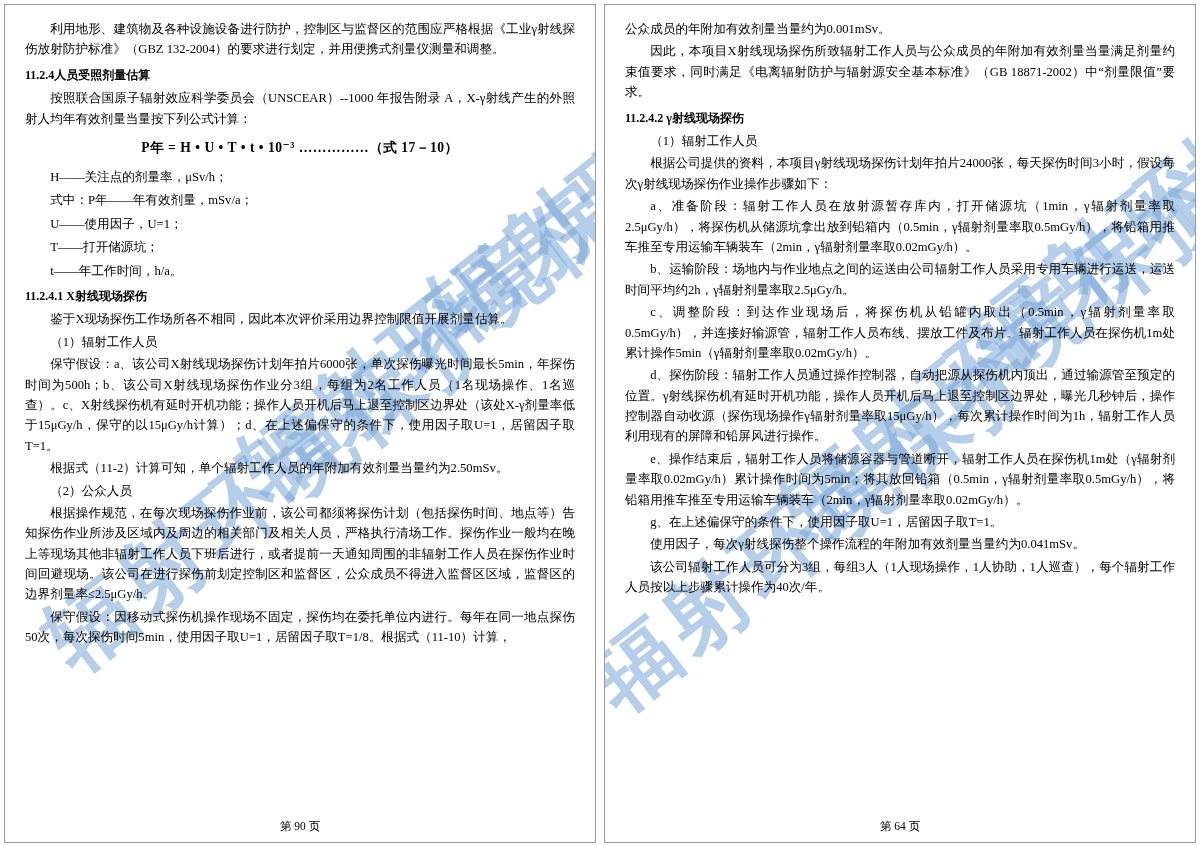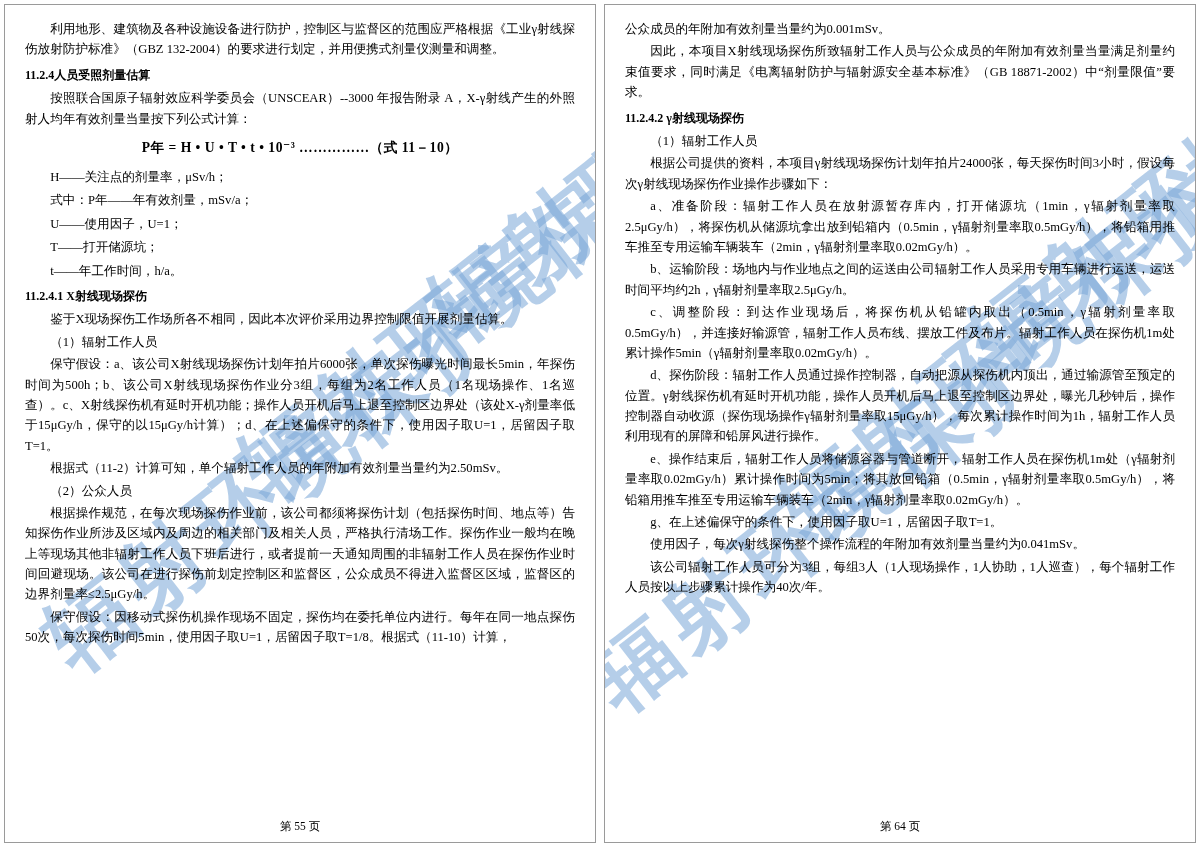--- a/index.html
+++ b/index.html
@@ -119,37 +119,37 @@
 
   <div class="page pg1">
     <div class="watermark">
       <div class="wm-text wm-a">辐射环境保护</div>
       <div class="wm-text wm-b">辐射环境保护</div>
       <div class="wm-text wm-c">辐射环境保护</div>
     </div>
     <div class="page-body">
       <p class="ind2">利用地形、建筑物及各种设施设备进行防护，控制区与监督区的范围应严格根据《工业γ射线探伤放射防护标准》（GBZ 132-2004）的要求进行划定，并用便携式剂量仪测量和调整。</p>
       <p class="heading">11.2.4人员受照剂量估算</p>
-      <p class="ind2">按照联合国原子辐射效应科学委员会（UNSCEAR）--3000 年报告附录 A，X-γ射线产生的外照射人均年有效剂量当量按下列公式计算：</p>
-      <p class="formula">P年 = H • U • T • t • 10⁻³ ……………（式 11－10）</p>
+      <p class="ind2">按照联合国原子辐射效应科学委员会（UNSCEAR）--1000 年报告附录 A，X-γ射线产生的外照射人均年有效剂量当量按下列公式计算：</p>
+      <p class="formula">P年 = H • U • T • t • 10⁻³ ……………（式 17－10）</p>
       <p class="defline">H——关注点的剂量率，μSv/h；</p>
       <p class="defline">式中：P年——年有效剂量，mSv/a；</p>
       <p class="defline">U——使用因子，U=1；</p>
       <p class="defline">T——打开储源坑；</p>
       <p class="defline">t——年工作时间，h/a。</p>
       <p class="heading">11.2.4.1 X射线现场探伤</p>
       <p class="ind2">鉴于X现场探伤工作场所各不相同，因此本次评价采用边界控制限值开展剂量估算。</p>
       <p class="ind2">（1）辐射工作人员</p>
       <p class="ind2">保守假设：a、该公司X射线现场探伤计划年拍片6000张，单次探伤曝光时间最长5min，年探伤时间为500h；b、该公司X射线现场探伤作业分3组，每组为2名工作人员（1名现场操作、1名巡查）。c、X射线探伤机有延时开机功能；操作人员开机后马上退至控制区边界处（该处X-γ剂量率低于15μGy/h，保守的以15μGy/h计算）；d、在上述偏保守的条件下，使用因子取U=1，居留因子取T=1。</p>
       <p class="ind2">根据式（11-2）计算可知，单个辐射工作人员的年附加有效剂量当量约为2.50mSv。</p>
       <p class="ind2">（2）公众人员</p>
       <p class="ind2">根据操作规范，在每次现场探伤作业前，该公司都须将探伤计划（包括探伤时间、地点等）告知探伤作业所涉及区域内及周边的相关部门及相关人员，严格执行清场工作。探伤作业一般均在晚上等现场其他非辐射工作人员下班后进行，或者提前一天通知周围的非辐射工作人员在探伤作业时间回避现场。该公司在进行探伤前划定控制区和监督区，公众成员不得进入监督区区域，监督区的边界剂量率≤2.5μGy/h。</p>
       <p class="ind2">保守假设：因移动式探伤机操作现场不固定，探伤均在委托单位内进行。每年在同一地点探伤50次，每次探伤时间5min，使用因子取U=1，居留因子取T=1/8。根据式（11-10）计算，</p>
     </div>
-    <div class="footer">第 55 页</div>
+    <div class="footer">第 90 页</div>
   </div>
 
   <div class="page pg2">
     <div class="watermark">
       <div class="wm-text wm-a">辐射环境保护</div>
       <div class="wm-text wm-b">辐射环境保护</div>
       <div class="wm-text wm-c">辐射环境保护</div>
     </div>
     <div class="page-body">
       <p class="ind0">公众成员的年附加有效剂量当量约为0.001mSv。</p>

